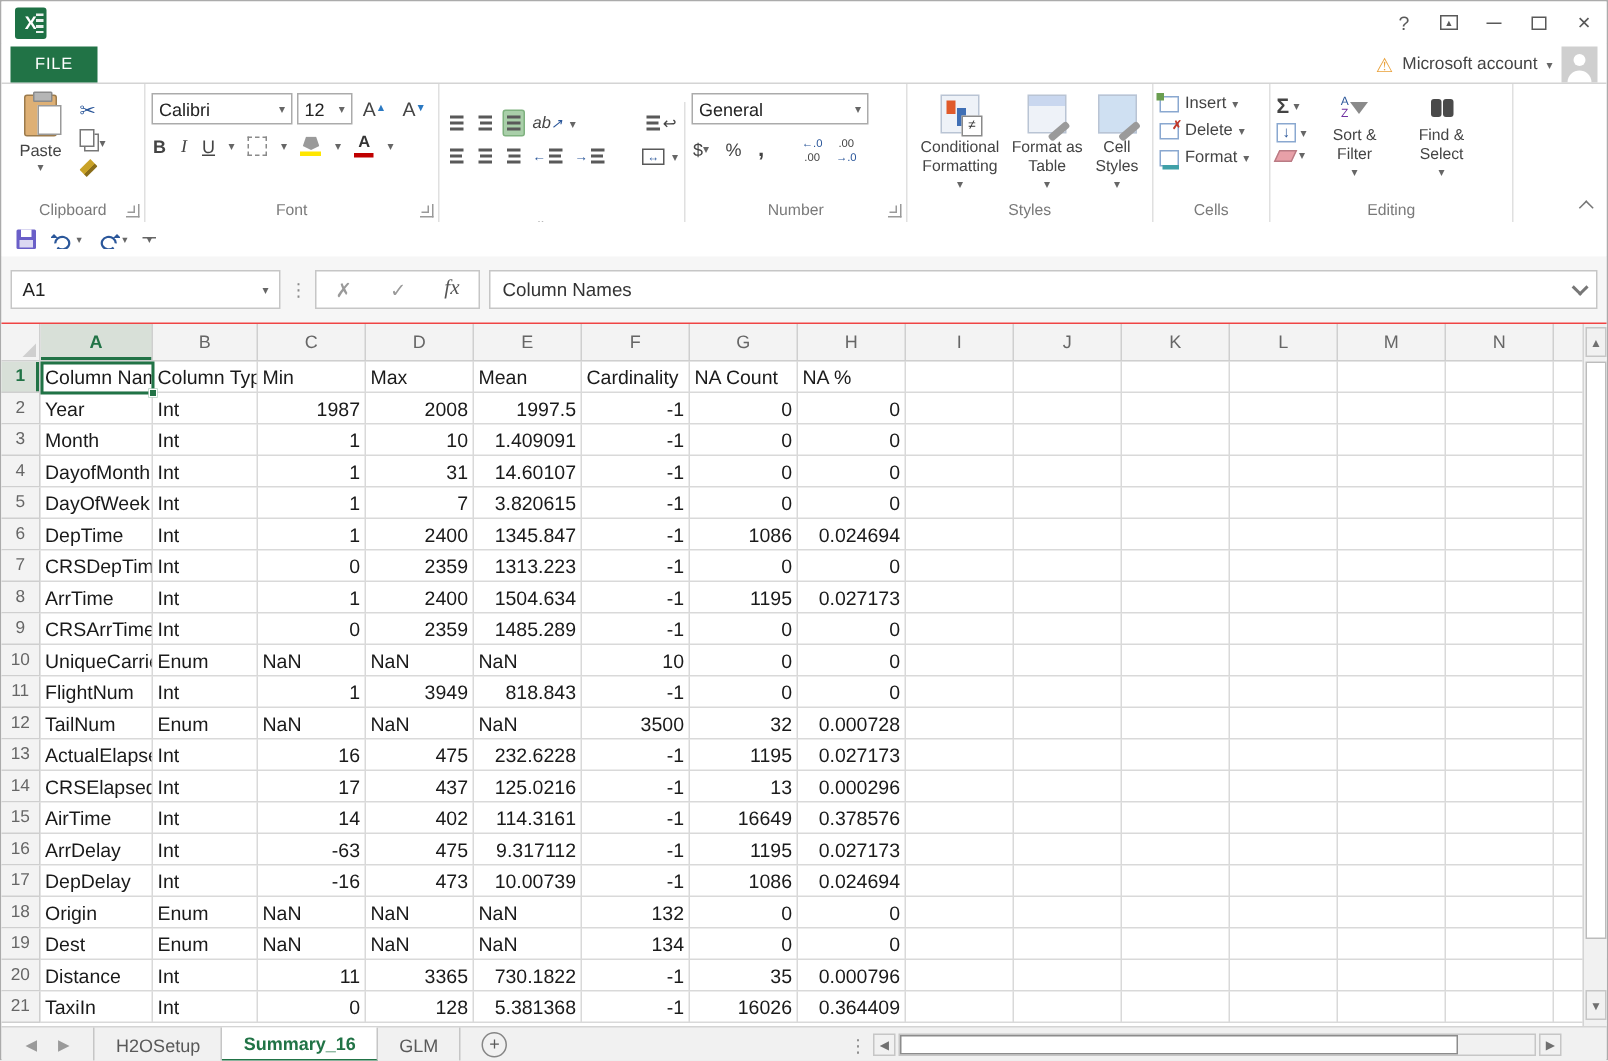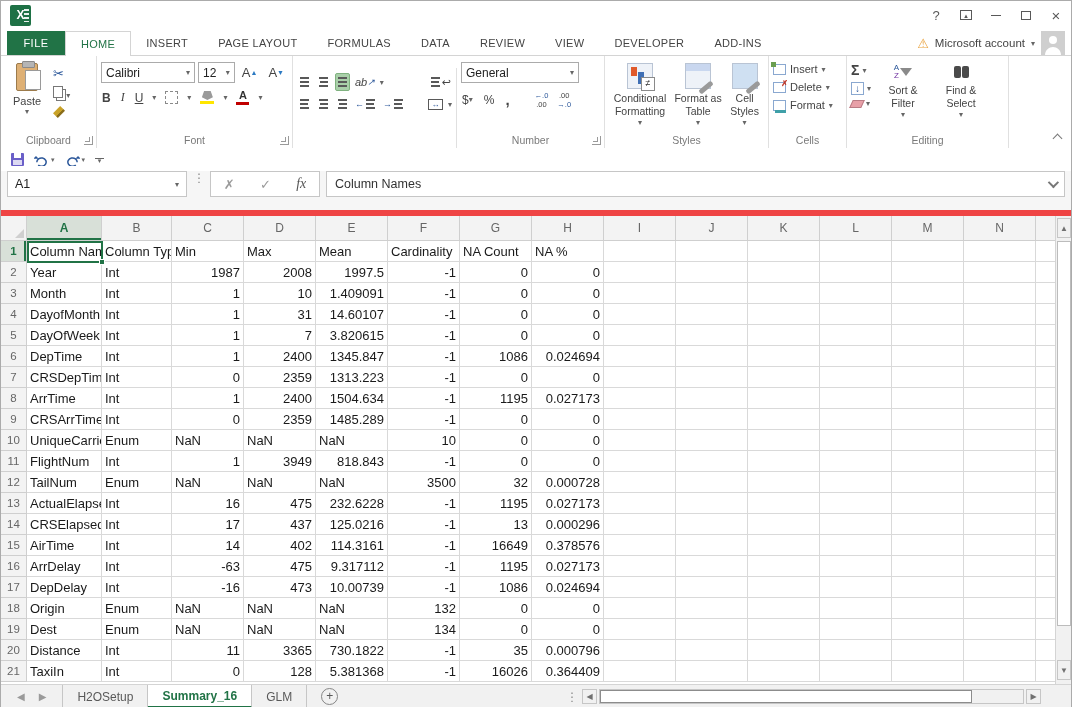--- a/index.html
+++ b/index.html
@@ -132,21 +132,21 @@
   .qbtn { display:flex; align-items:center; gap:2px; }
   .save-icon { width:13px; height:13px; background:#6a5fc8; position:relative; border-radius:1px; }
   .save-icon::before { content:""; position:absolute; left:3px; top:0; width:7px; height:5px; background:#fff; }
   .save-icon::after { content:""; position:absolute; left:2px; bottom:1px; width:9px; height:5px; background:#dcd9f2; }
   .undo-svg { width:15px; height:13px; }
   .qat-more { display:flex; flex-direction:column; align-items:center; line-height:0; }
   .qat-more i { width:9px; height:0; border-top:1px solid #666; margin-bottom:2px; }
   .qat-more .dd { font-size:7px; }
 
   
-  .fbar { position:absolute; left:0; top:170px; width:100%; height:45px; background:#f6f6f6; display:flex; padding:0 6px; gap:6px; border-bottom:6px solid #ef4444; }
+  .fbar { position:absolute; left:0; top:170px; width:100%; height:45px; background:#f6f6f6; display:flex; align-items:center; padding:0 6px; gap:6px; border-bottom:1px solid #ef4444; }
   .namebox { width:180px; height:26px; background:#fff; border:1px solid #c6c6c6; display:flex; align-items:center; font-size:12.5px; color:#222; padding:0 7px; }
   .namebox .dd { margin-left:auto; }
   .grip { color:#8a8a8a; font-size:12px; letter-spacing:-1px; }
   .fxbox { width:110px; height:26px; background:#fff; border:1px solid #c6c6c6; display:flex; align-items:center; justify-content:space-around; color:#9a9a9a; font-size:13px; }
   .fxbox .fx { font-family:"Liberation Serif",serif; font-style:italic; color:#555; font-size:14px; }
   .f-input { flex:1; height:26px; background:#fff; border:1px solid #c6c6c6; display:flex; align-items:center; font-size:12.5px; color:#333; padding:0 8px; }
   .f-input .chevdown { margin-left:auto; width:8px; height:8px; border-right:2px solid #777; border-bottom:2px solid #777; transform:rotate(45deg) translateY(-2px); }
 
   
   .grid-area { position:absolute; left:0; top:215px; width:100%; height:468px; background:#fff; }
@@ -200,31 +200,20 @@
         </div>
       <div class="tc box">
           <i></i>
         </div>
       <div class="tc closebtn">×</div>
     </div>
   </div>
 
   <div class="tabsrow">
     <div class="file-tab">FILE</div>
-    <div id="ribbonTabs" style="display:flex;align-items:flex-end;">
-        <div class="rtab active">HOME</div>
-        <div class="rtab">INSERT</div>
-        <div class="rtab">PAGE LAYOUT</div>
-        <div class="rtab">FORMULAS</div>
-        <div class="rtab">DATA</div>
-        <div class="rtab">REVIEW</div>
-        <div class="rtab">VIEW</div>
-        <div class="rtab">DEVELOPER</div>
-        <div class="rtab">ADD-INS</div>
-      </div>
     <div class="acct">
       <span class="warn">⚠</span>
       <span>Microsoft account</span>
       <span class="dd">▾</span>
       <span class="avatar">
         <svg width="24" height="24" viewBox="0 0 24 24">
             <circle cx="12" cy="9" r="4" fill="#fff"></circle>
             <path d="M4 24c0-5 4-8 8-8s8 3 8 8z" fill="#fff"></path>
           </svg>
       </span>

